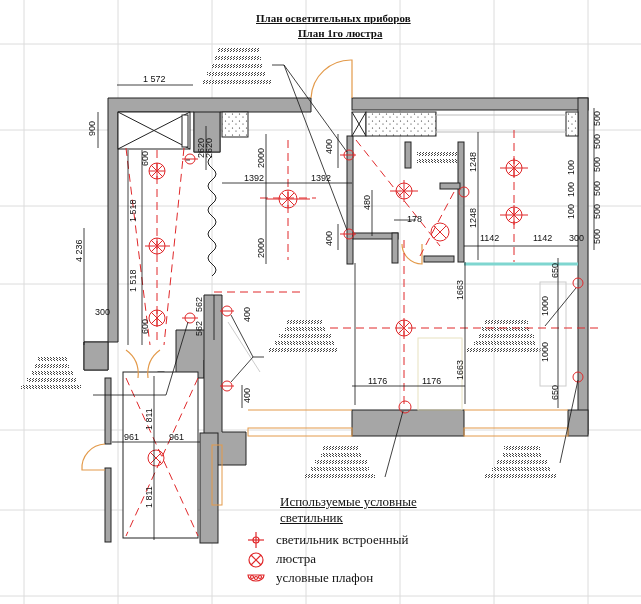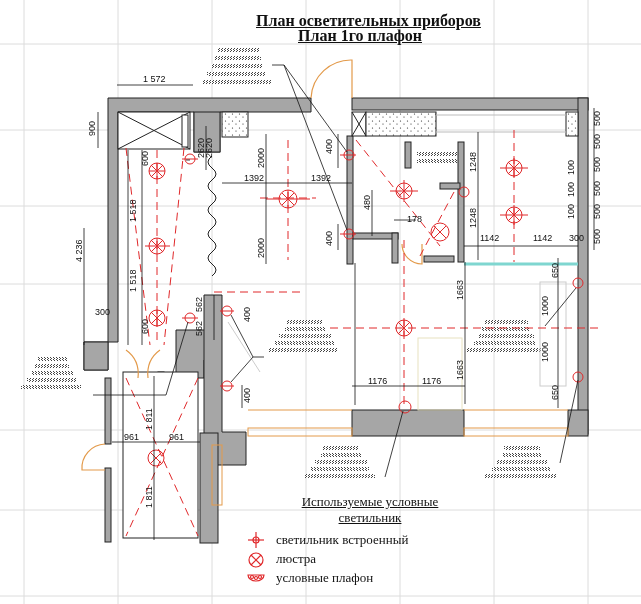--- a/index.html
+++ b/index.html
@@ -1,19 +1,19 @@
 <!DOCTYPE html>
 <html><head>
 <meta charset="utf-8">
 <style>
   html, body { margin: 0; padding: 0; background: #ffffff; }
   body { width: 641px; height: 604px; overflow: hidden; position: relative; font-family: "Liberation Sans", sans-serif; }
   #plan { position: absolute; left: 0; top: 0; }
-  .title { position: absolute; font-family: "Liberation Serif", serif; font-weight: bold; font-size: 16px; text-decoration: underline; color: #111; white-space: nowrap; }
-  .legend-title { position: absolute; font-family: "Liberation Serif", serif; font-size: 13px; text-decoration: underline; color: #111; text-align: center; width: 180px; line-height: 16px; }
+  .title { position: absolute; font-family: "Liberation Serif", serif; font-weight: bold; font-size: 11px; text-decoration: underline; color: #111; white-space: nowrap; }
+  .legend-title { position: absolute; font-family: "Liberation Serif", serif; font-size: 13px; text-decoration: underline; color: #111; width: 180px; line-height: 16px; }
   .legend-item { position: absolute; font-family: "Liberation Serif", serif; font-size: 13px; color: #111; white-space: nowrap; }
   .dim { font-family: "Liberation Sans", sans-serif; font-size: 9px; fill: #111; }
 </style>
 </head>
 <body>
 
 <svg id="plan" width="641" height="604" viewBox="0 0 641 604" xmlns="http://www.w3.org/2000/svg">
   <defs>
     <pattern id="hatch" width="3" height="2" patternUnits="userSpaceOnUse">
       <rect width="3" height="2" fill="#ffffff"></rect>
@@ -379,21 +379,21 @@
     <g>
         <path d="M248 575 H264 A8 6 0 0 1 248 575 Z"></path>
         <circle cx="252" cy="577" r="1.5"></circle>
         <circle cx="256" cy="578" r="1.5"></circle>
         <circle cx="260" cy="577" r="1.5"></circle>
       </g>
   </g>
 </svg>
 
 <div class="title" style="left:256px; top:12px;">План осветительных приборов</div>
-<div class="title" style="left:298px; top:27px;">План 1го плафон</div>
+<div class="title" style="left:298px; top:27px;">План 1го люстра</div>
 
 <div class="legend-title" style="left:280px; top:494px;">
   <span>Используемые условные</span><br>
   <span>светильник</span>
 </div>
 <div class="legend-item" style="left:276px; top:532px;">светильник встроенный</div>
 <div class="legend-item" style="left:276px; top:551px;text-align:right;">люстра</div>
 <div class="legend-item" style="left:276px; top:570px;">условные плафон</div>
 
 </body></html>

